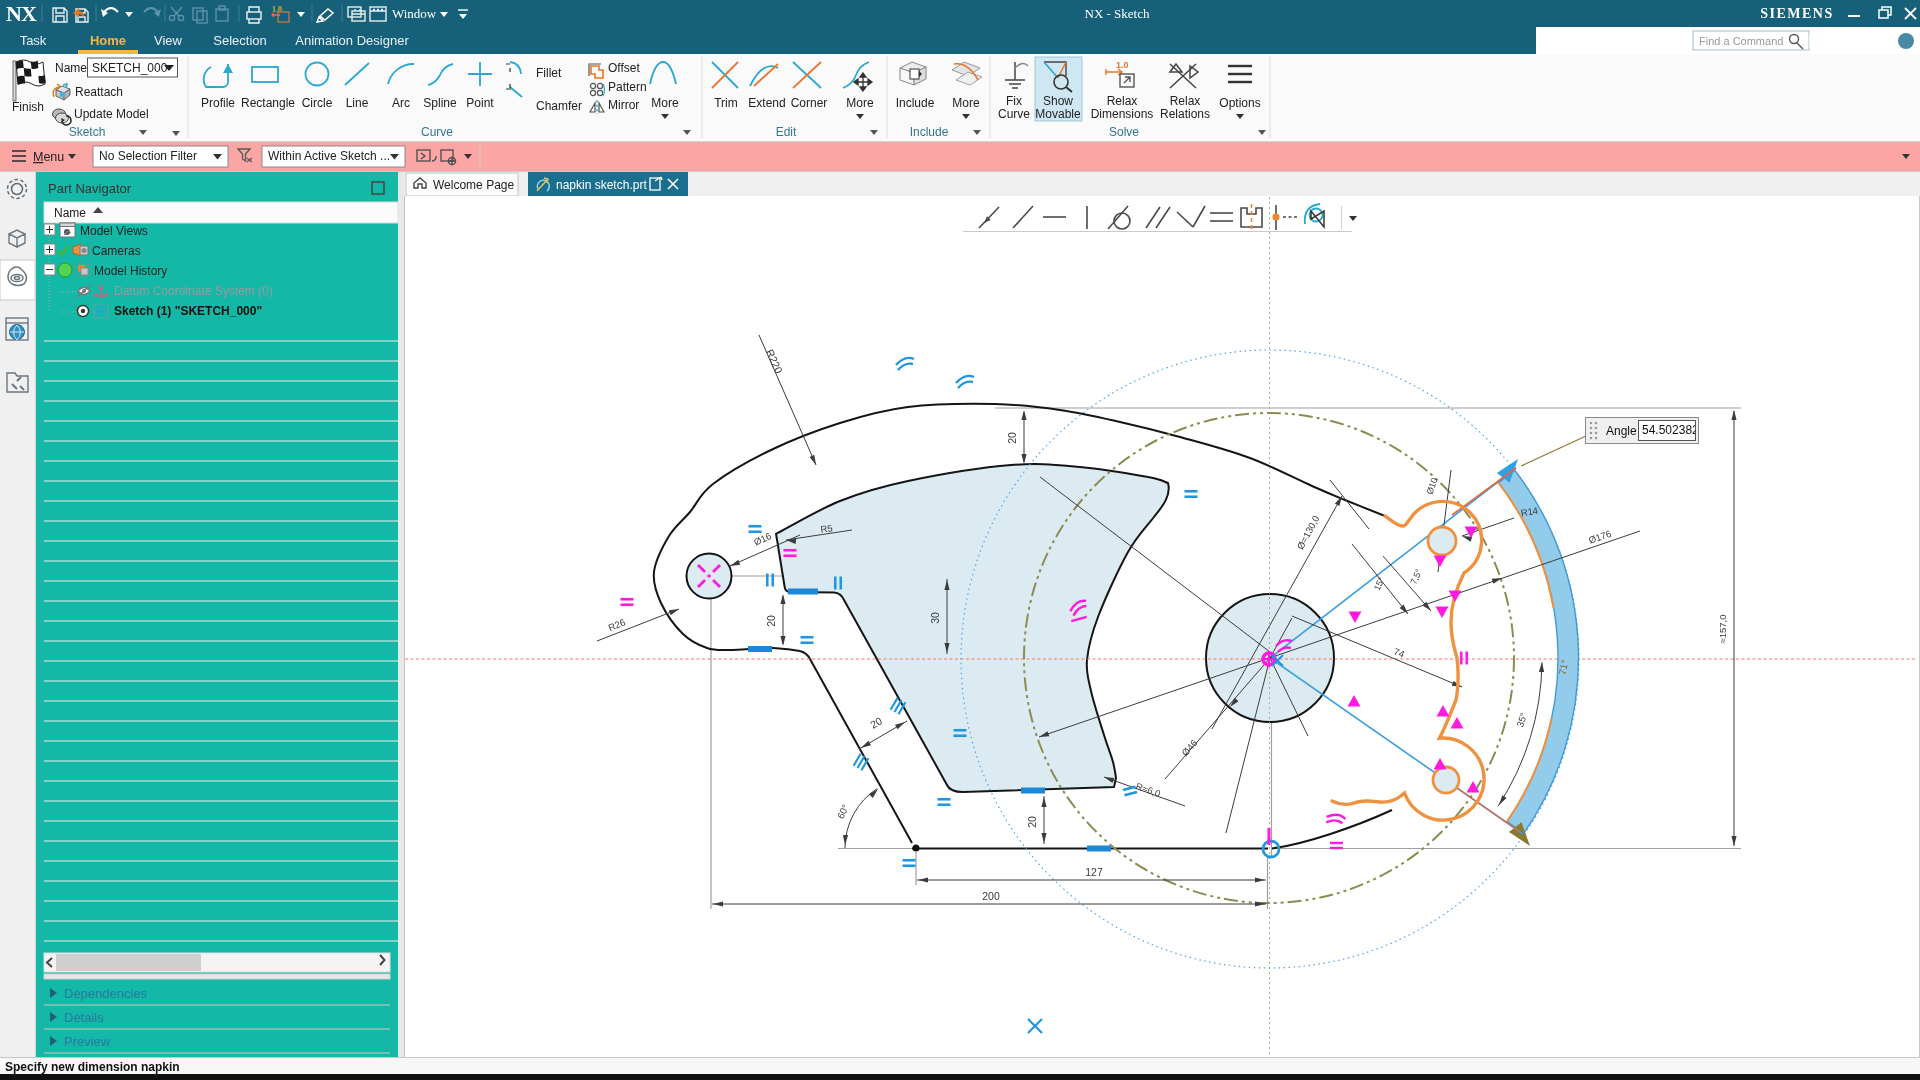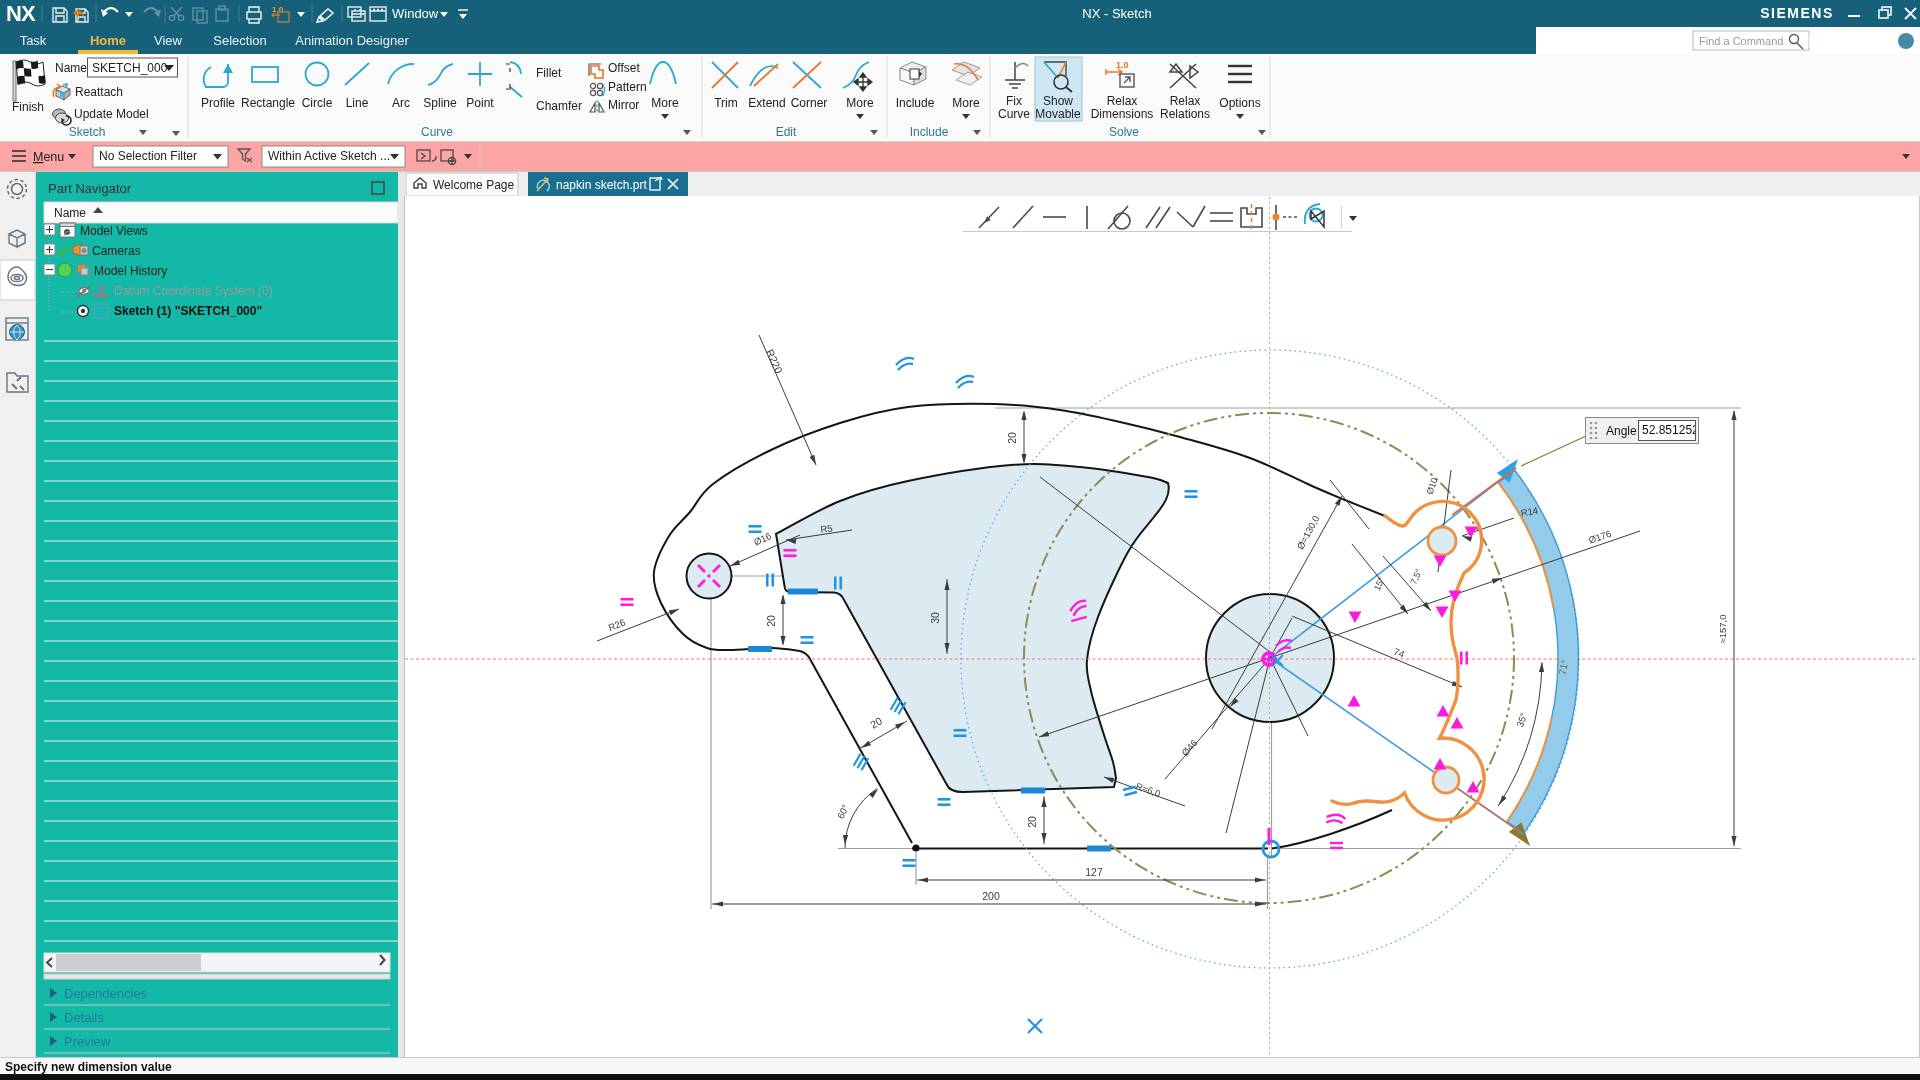--- a/index.html
+++ b/index.html
@@ -1,17 +1,17 @@
 <!DOCTYPE html>
 <html><head><meta charset="utf-8">
 <style>
 * { margin:0; padding:0; box-sizing:border-box; }
 body { width:1920px; height:1080px; font-family:"Liberation Sans", sans-serif; overflow:hidden; background:#fff; position:relative; }
 .abs { position:absolute; }
-.titlebar { left:0; top:0; width:1920px; height:27px; background:#16607a; }
+.titlebar { left:0; top:0; width:1920px; height:27px; background:#16607a;font-family:Liberation Serif, serif; }
 .tabsrow { left:0; top:27px; width:1536px; height:27px; background:#16607a; }
 .ribbon { left:0; top:54px; width:1920px; height:88px; background:#fafafa; border-bottom:1px solid #d4d4d4; }
 .menurow { left:0; top:142px; width:1920px; height:30px; background:#fca5a5; border-bottom:1px solid #c9c9c9; }
 .leftbar { left:0; top:172px; width:36px; height:885px; background:#f0f0f0; border-right:1px solid #d5d5d5; }
 .panel { left:36px; top:172px; width:362px; height:885px; background:#14b8a6; }
 .splitter { left:398px; top:172px; width:6px; height:885px; background:#e8e8e8; }
 .tabbar { left:404px; top:172px; width:1516px; height:24px; background:#0ea5e9; border-bottom:1px solid #c8c8c8; }
 .canvas { left:404px; top:196px; width:1516px; height:861px; background:#fff; border-left:1px solid #c0c0c0; border-right:1px solid #c8c8c8; }
 .statusbar { left:0; top:1057px; width:1920px; height:17px; background:#f7f7f7; border-top:1px solid #c8c8c8; }
 .blackstrip { left:0; top:1074px; width:1920px; height:6px; background:#101010; }
@@ -794,19 +794,19 @@
         <circle cx="10" cy="5" r="1.3"></circle>
       <circle cx="5" cy="10" r="1.3"></circle>
         <circle cx="10" cy="10" r="1.3"></circle>
       <circle cx="5" cy="15" r="1.3"></circle>
         <circle cx="10" cy="15" r="1.3"></circle>
       <circle cx="5" cy="20" r="1.3"></circle>
         <circle cx="10" cy="20" r="1.3"></circle>
     </g>
     <text x="20" y="17" font-size="12" fill="#111">Angle</text>
   </svg>
-  <div style="position:absolute; left:52px; top:2px; width:58px; height:21px; background:#fff; border:1.5px solid #555; font-size:12px; color:#111; line-height:19px; padding-left:3px; overflow:hidden; white-space:nowrap;">52.851252</div>
+  <div style="position:absolute; left:52px; top:2px; width:58px; height:21px; background:#fff; border:1.5px solid #555; font-size:12px; color:#111; line-height:19px; padding-left:3px; overflow:hidden; white-space:nowrap;">54.502382</div>
 </div>
 
 <div class="abs statusbar">
-  <div style="position:absolute; left:5px; top:2px; font-size:12px; font-weight:bold; color:#111;">Specify new dimension value</div>
+  <div style="position:absolute; left:5px; top:2px; font-size:12px; font-weight:bold; color:#111;">Specify new dimension napkin</div>
 </div>
 <div class="abs blackstrip"></div>
 
 </body></html>

